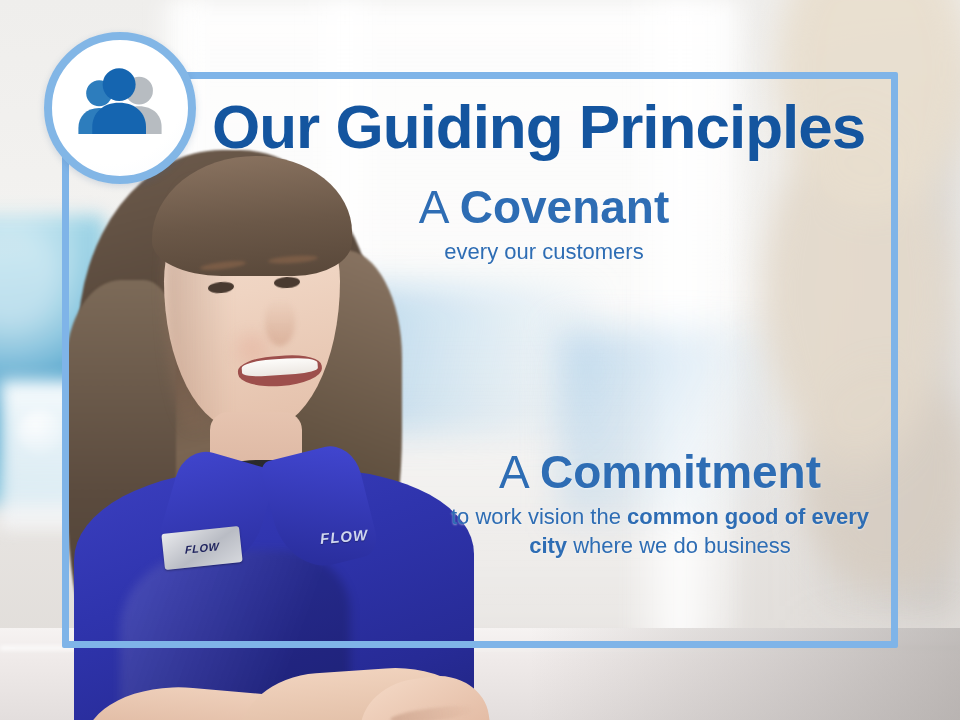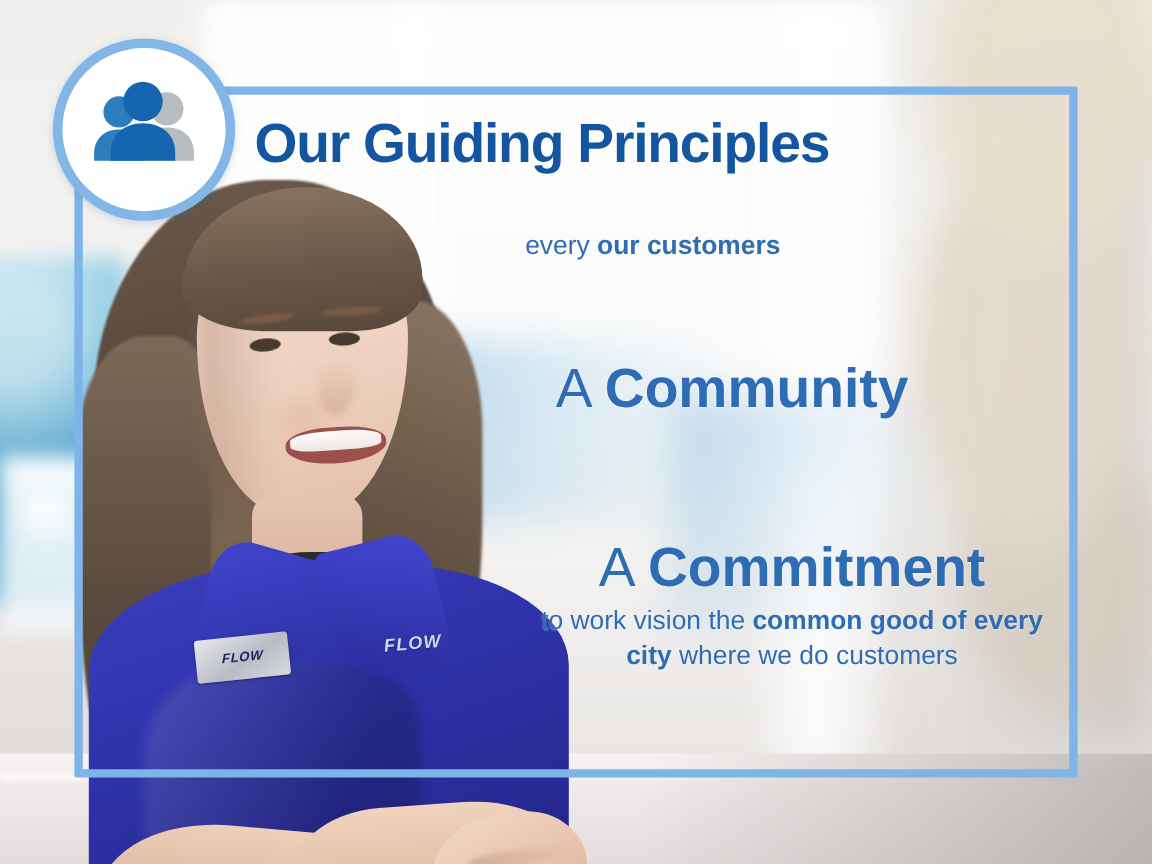--- a/index.html
+++ b/index.html
@@ -243,21 +243,21 @@
     background:radial-gradient(circle at 42% 36%, #ffffff 0 64%, #f7fafd 100%);
     border:8px solid #82b6e6;
     box-shadow:0 2px 7px rgba(60,100,150,.20);
     display:flex; align-items:center; justify-content:center;
   }
   .people-svg{ width:104px; height:104px; display:block; }
 
   
   .headline{
     position:absolute; left:212px; top:96px; width:650px;
-    font-size:46px; line-height:1.0; font-weight:bold;
+    font-size:62px; line-height:1.0; font-weight:bold;
     color:#14559f; letter-spacing:-1px; white-space:nowrap;
     text-shadow:0 1px 2px rgba(255,255,255,.55);
   }
 
   .principle{ position:absolute; text-align:center; }
   .p-title{
     font-size:46px; line-height:1.03; color:#2e6db4; white-space:nowrap;
     text-shadow:0 1px 2px rgba(255,255,255,.5);
   }
   .p-title .art{ font-weight:normal; }
@@ -340,31 +340,31 @@
       <path d="M36 60c-15 0-24 10-24 23v7h48v-7c0-13-9-23-24-23z" fill="#2d7dbd"></path>
 
       <circle cx="59" cy="33" r="19" fill="#1565b0"></circle>
       <path d="M59 54c-19 0-31 12-31 28v8h62v-8c0-16-12-28-31-28z" fill="#1565b0"></path>
     </svg>
   </div>
 
   <div class="headline">Our Guiding Principles</div>
 
   <div class="principle" id="principle-0">
-    <div class="p-sub"><span class="reg">every </span><span class="" style="font-weight: bold;">our customers</span></div>
-  </div>
-
-  <div class="principle" id="principle-1">
     <div class="p-title">
       <span class="art">A</span>
-      <span class="word">Community</span>
+      <span class="word">Covenant</span>
     </div>
+    <div class="p-sub"><span class="reg">every </span><span class="" style="font-weight: normal;">our customers</span></div>
+  </div>
+
+  <div class="principle" id="principle-1">
   </div>
 
   <div class="principle" id="principle-2">
     <div class="p-title">
       <span class="art">A</span>
       <span class="word">Commitment</span>
     </div>
-    <div class="p-sub"><span class="reg">to work vision the </span><span class="" style="font-weight: bold;">common good of every city</span><span class="reg"> where we do customers</span></div>
+    <div class="p-sub"><span class="reg">to work vision the </span><span class="" style="font-weight: bold;">common good of every city</span><span class="reg"> where we do business</span></div>
   </div>
 
 </div>
 
 </body></html>

